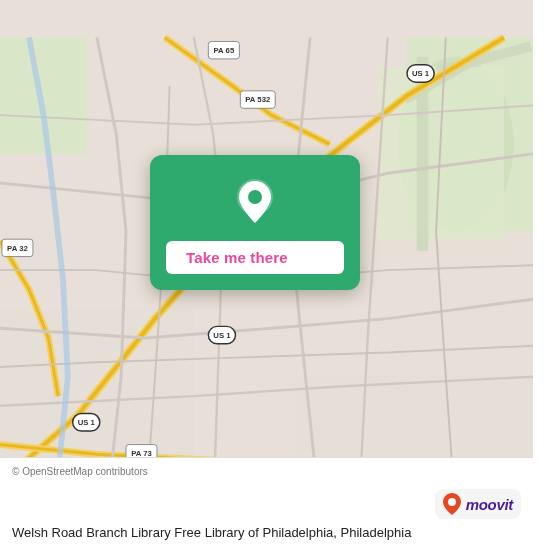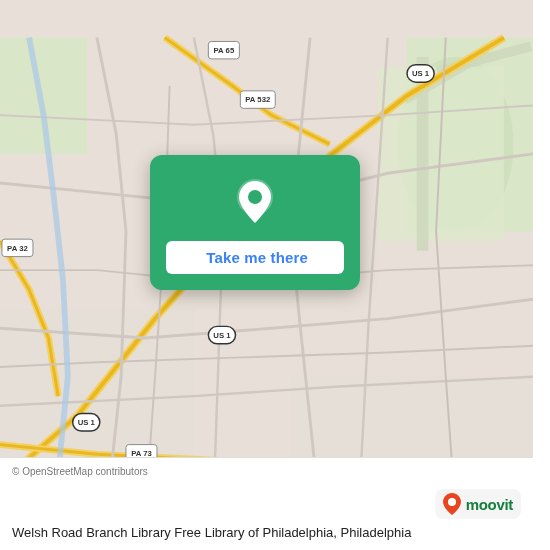--- a/index.html
+++ b/index.html
@@ -45,27 +45,27 @@
     #location-pin-icon {
       width: 52px;
       height: 52px;
       margin-bottom: 12px;
     }
 
     #take-me-there-btn {
       background: white;
       border: none;
       border-radius: 6px;
-      padding: 8px 36px;
+      padding: 8px 20px;
       font-size: 15px;
       font-weight: 600;
-      color: #3b82f6;
+      color: #ec4899;
       cursor: pointer;
       width: 100%;
-      text-align: right;
+      text-align: left;
       letter-spacing: 0.01em;
     }
 
     
     #bottom-bar {
       position: absolute;
       bottom: 0;
       left: 0;
       width: 100%;
       background: white;
@@ -107,22 +107,23 @@
 
     #moovit-pin {
       width: 18px;
       height: 22px;
       margin-right: 5px;
     }
 
     #moovit-text {
       font-size: 15px;
       font-weight: 700;
-      color: #15803d;
+      color: #4c1d95;
       letter-spacing: -0.3px;
+      font-style: italic;
     }
   </style>
 </head>
 <body>
 
 <div id="map-container">
 
   <svg id="map-svg" viewBox="0 0 550 490" xmlns="http://www.w3.org/2000/svg">
 
     <rect width="550" height="490" fill="#e8e0d8"></rect>

